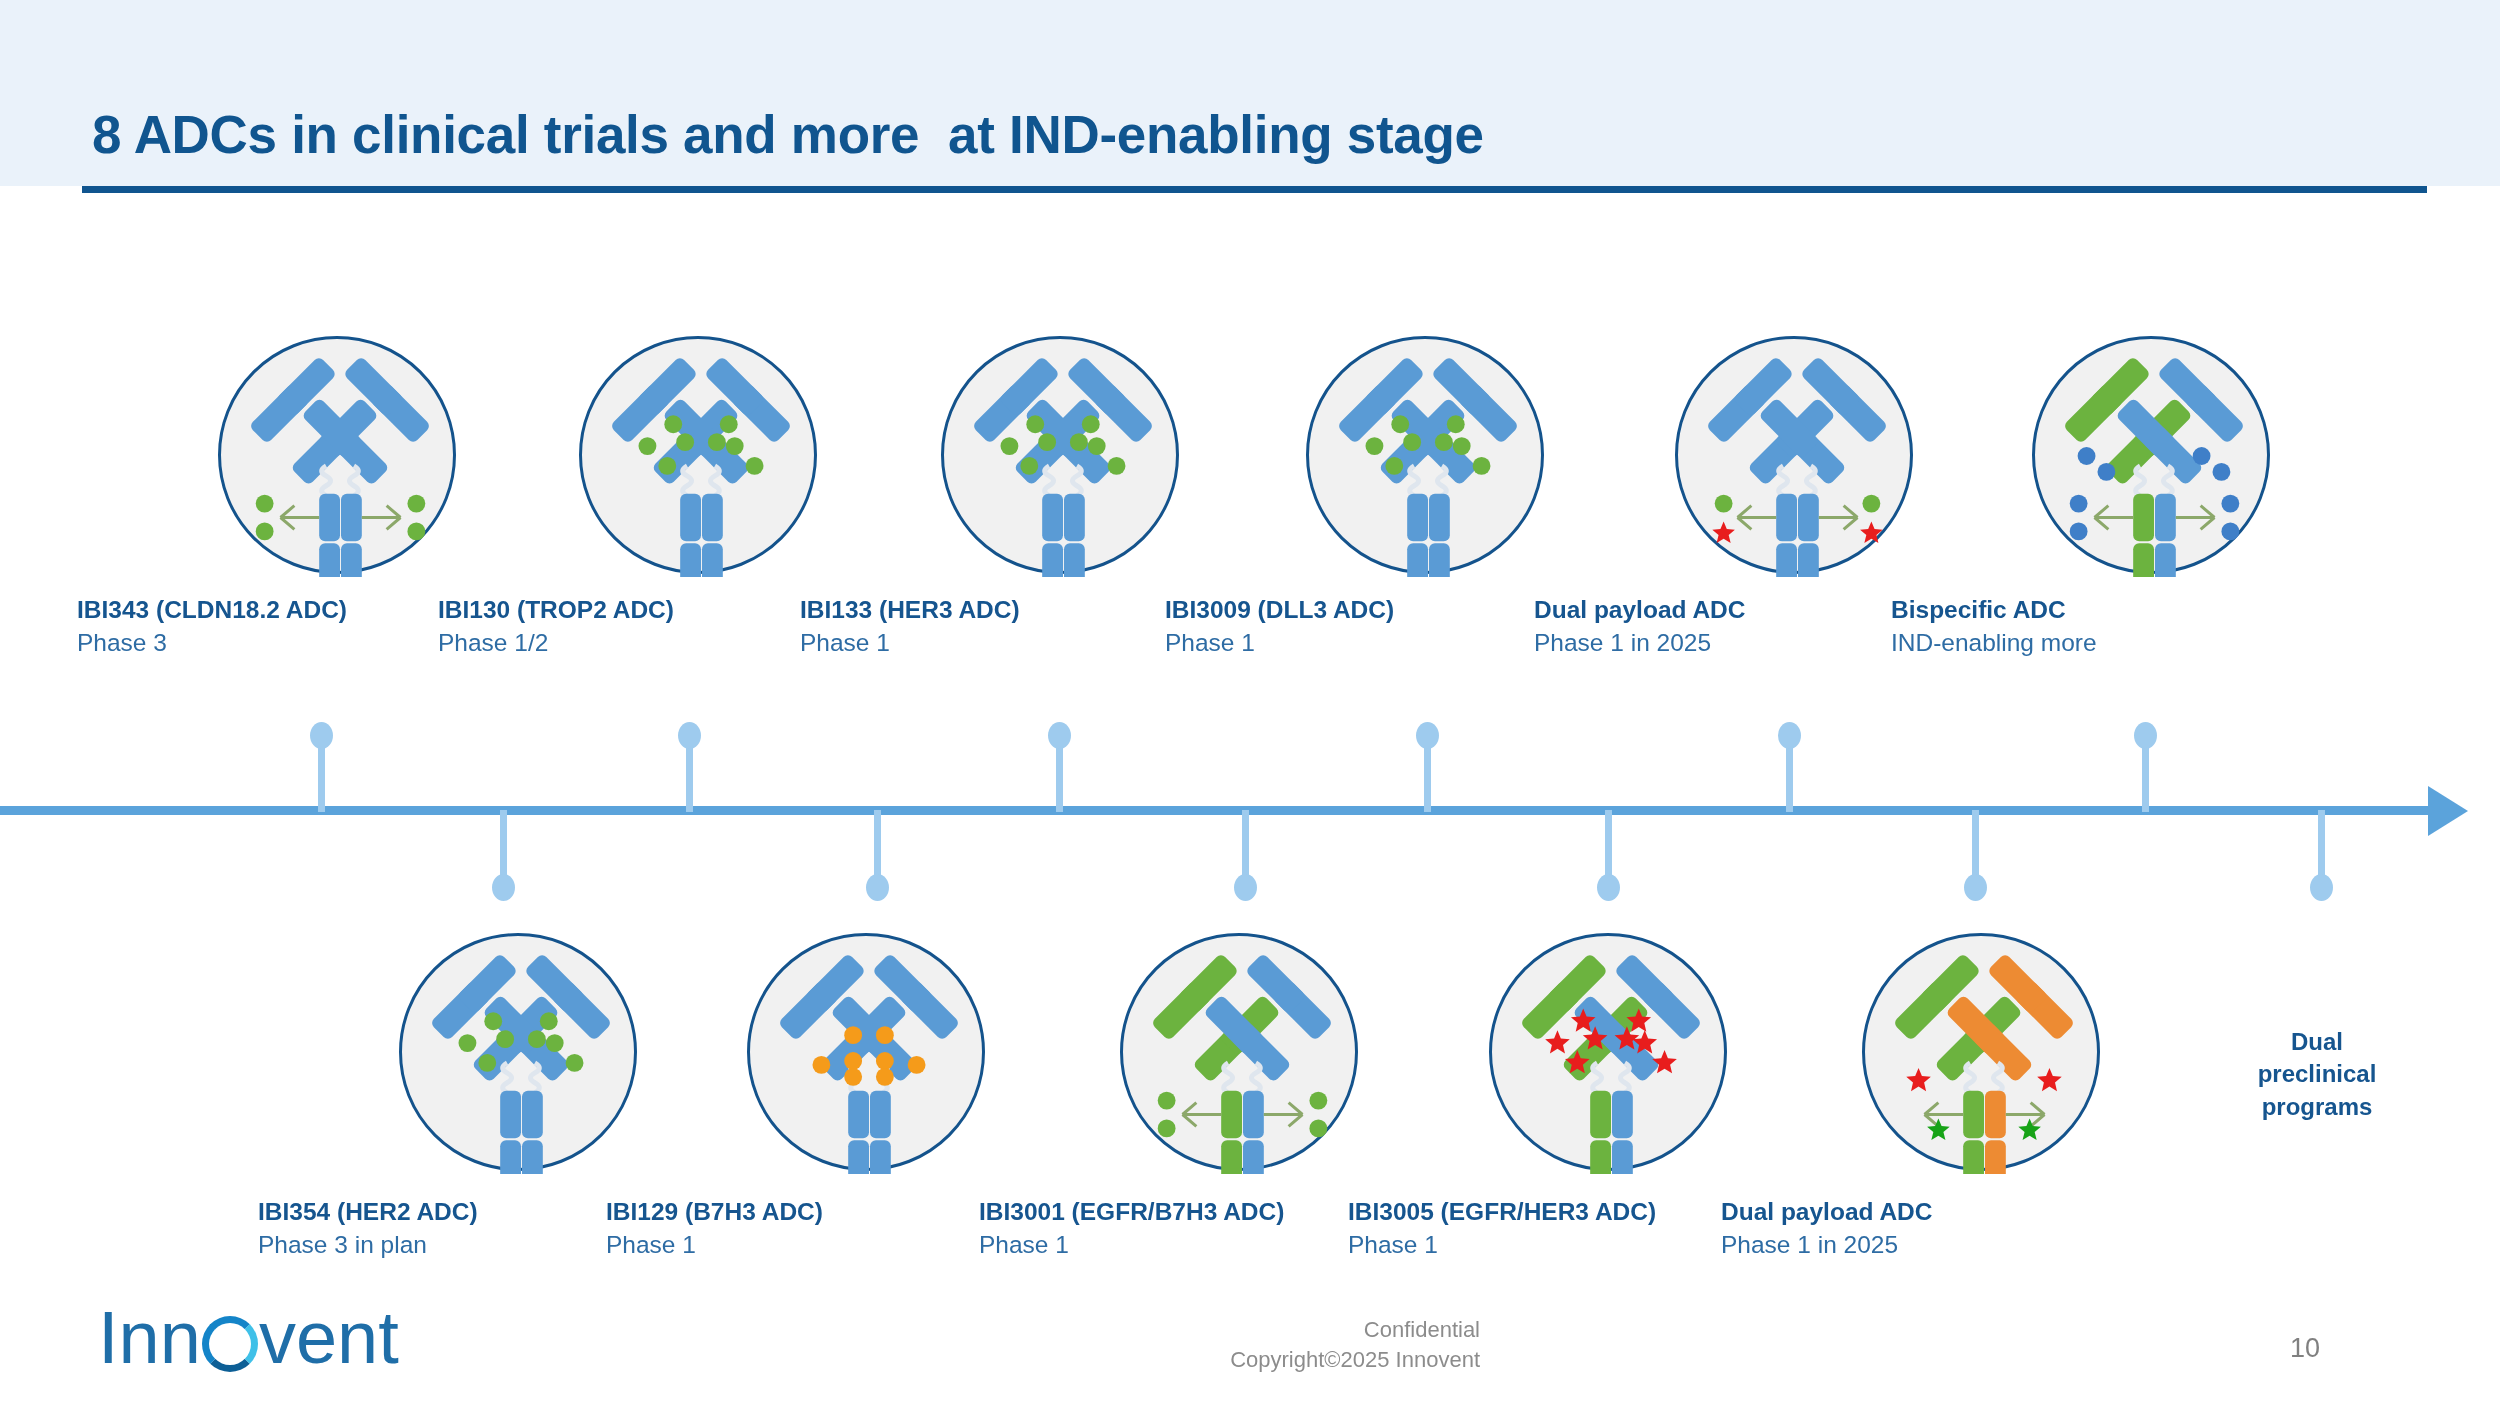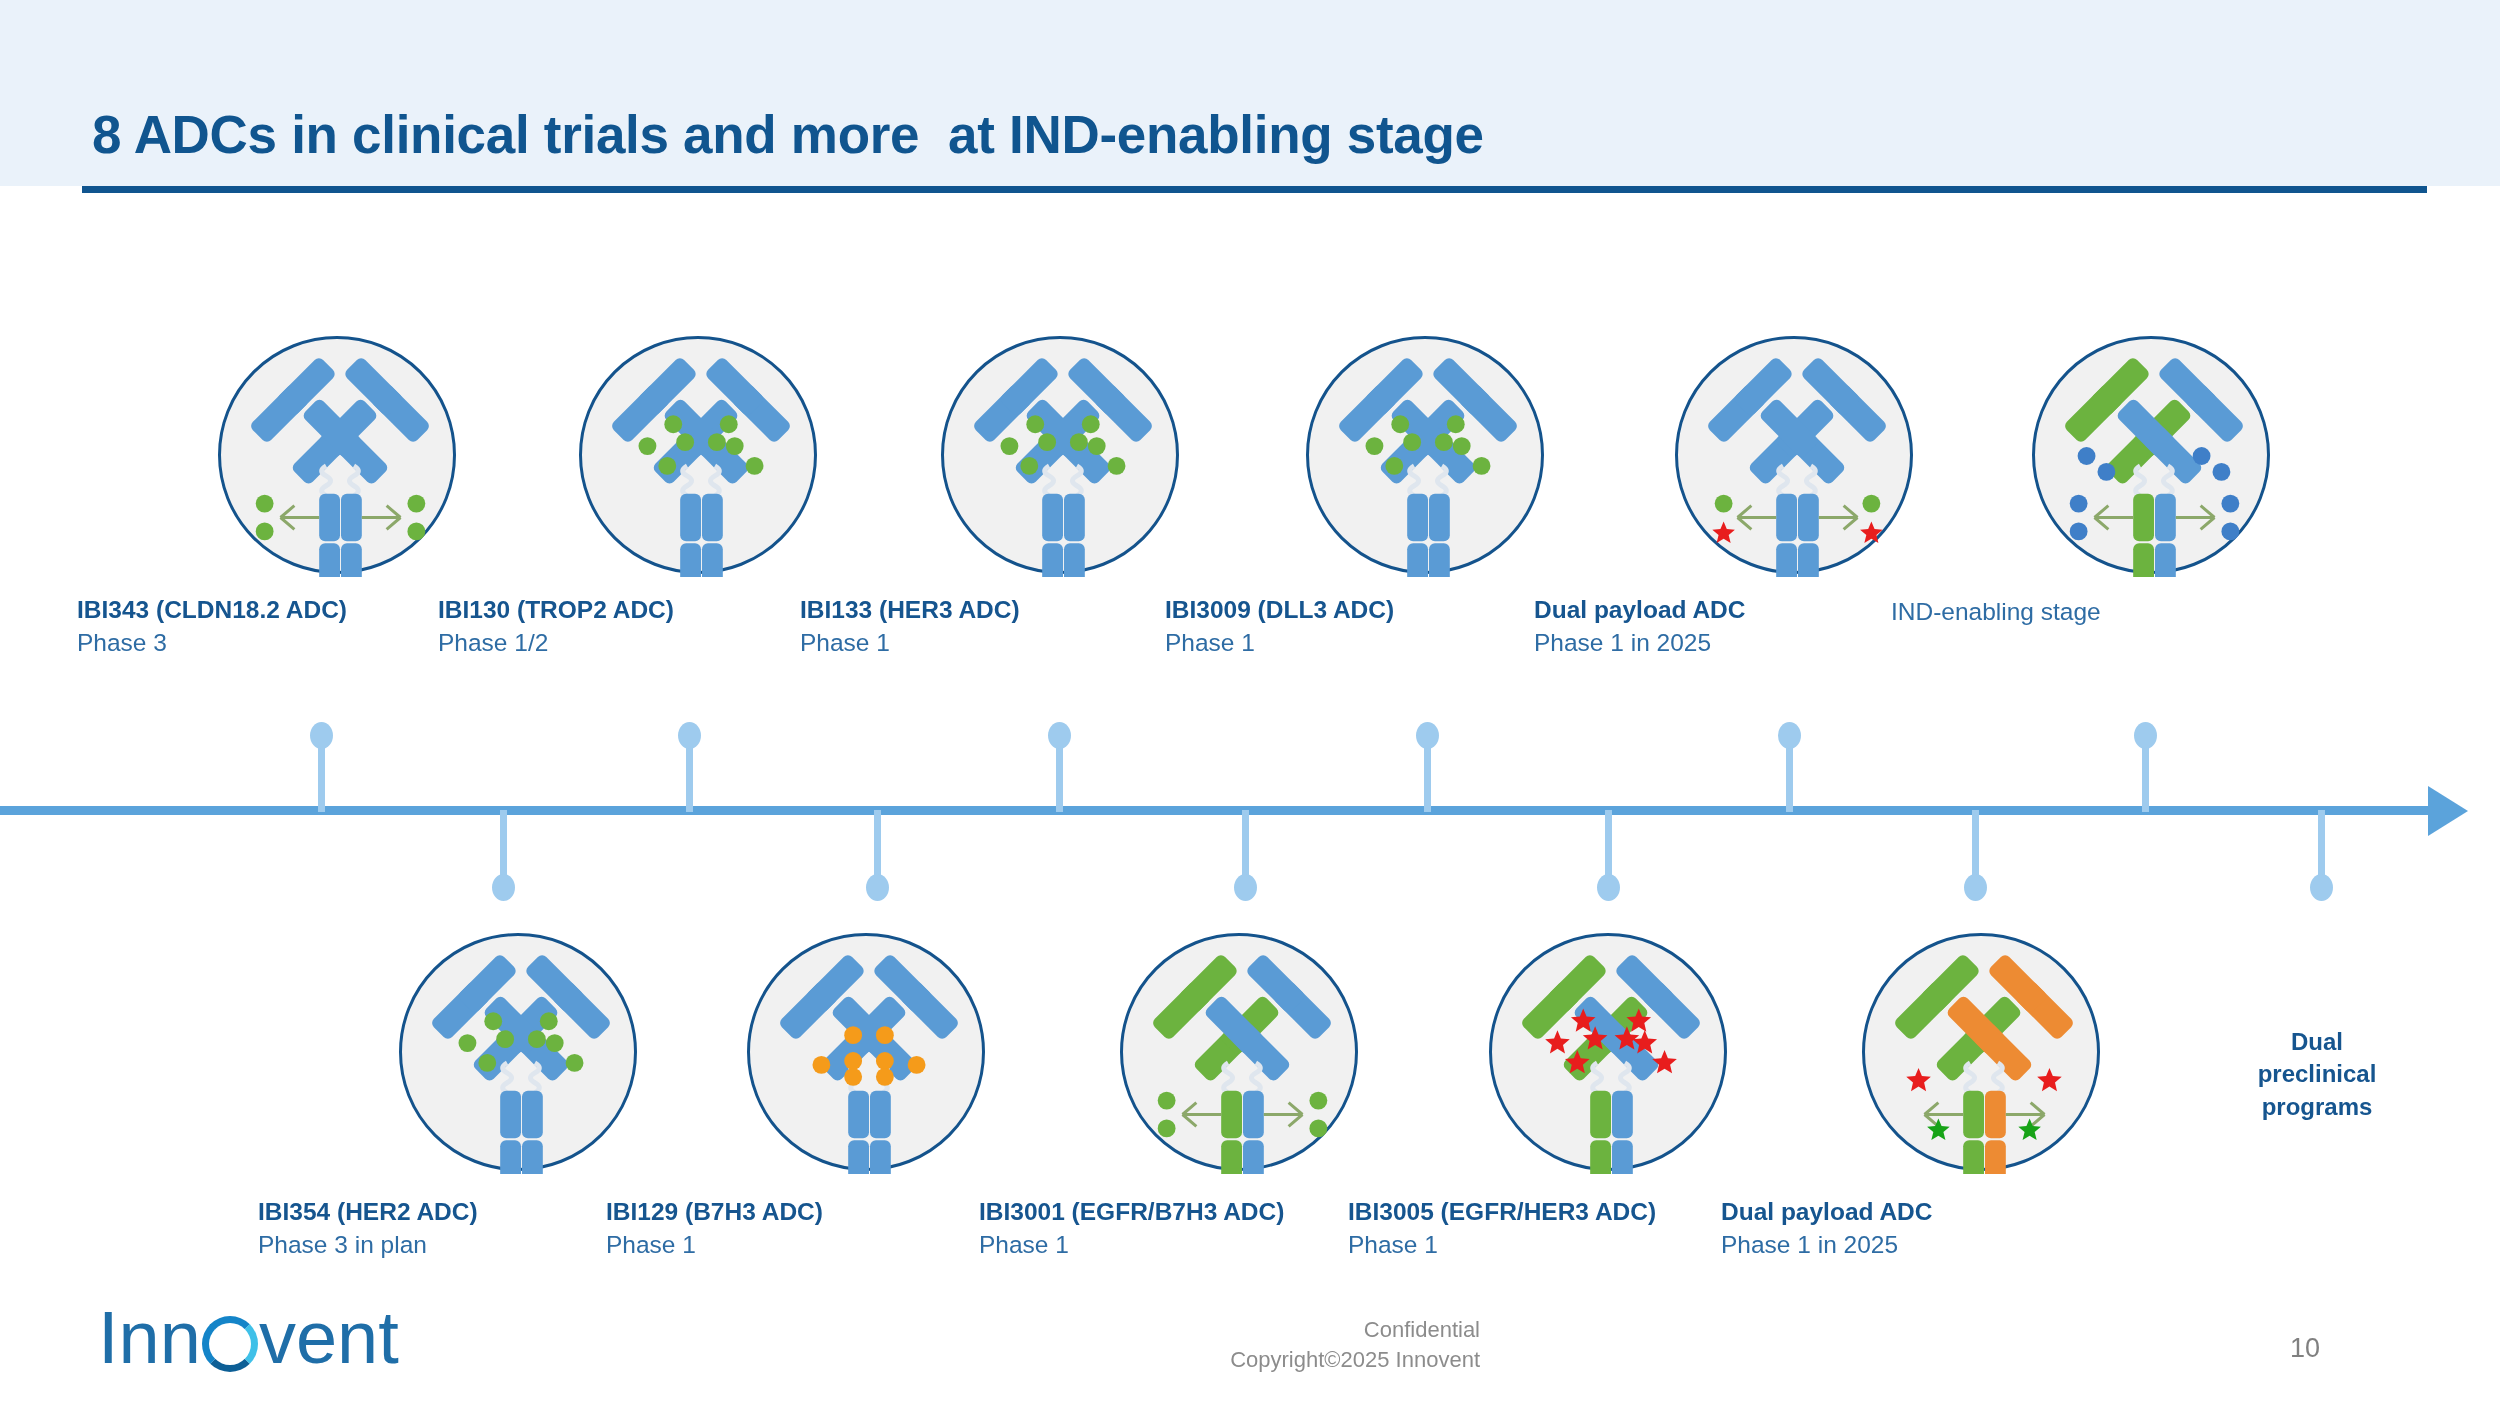--- a/index.html
+++ b/index.html
@@ -441,21 +441,22 @@
       </div>
       <div class="lbl" style="left: 1165px; top: 595px; width: 520px;">
         <div class="name">IBI3009 (DLL3 ADC)</div>
         <div class="phase">Phase 1</div>
       </div>
       <div class="lbl" style="left: 1534px; top: 595px; width: 520px;">
         <div class="name">Dual payload ADC</div>
         <div class="phase">Phase 1 in 2025</div>
       </div>
       <div class="lbl" style="left: 1891px; top: 595px; width: 520px;">
-        <div class="phase">IND-enabling stage</div>
+        <div class="name">Bispecific ADC</div>
+        <div class="phase">IND-enabling more</div>
       </div>
       <div class="lbl" style="left: 258px; top: 1197px; width: 520px;">
         <div class="name">IBI354 (HER2 ADC)</div>
         <div class="phase">Phase 3 in plan</div>
       </div>
       <div class="lbl" style="left: 606px; top: 1197px; width: 520px;">
         <div class="name">IBI129 (B7H3 ADC)</div>
         <div class="phase">Phase 1</div>
       </div>
       <div class="lbl" style="left: 979px; top: 1197px; width: 520px;">

